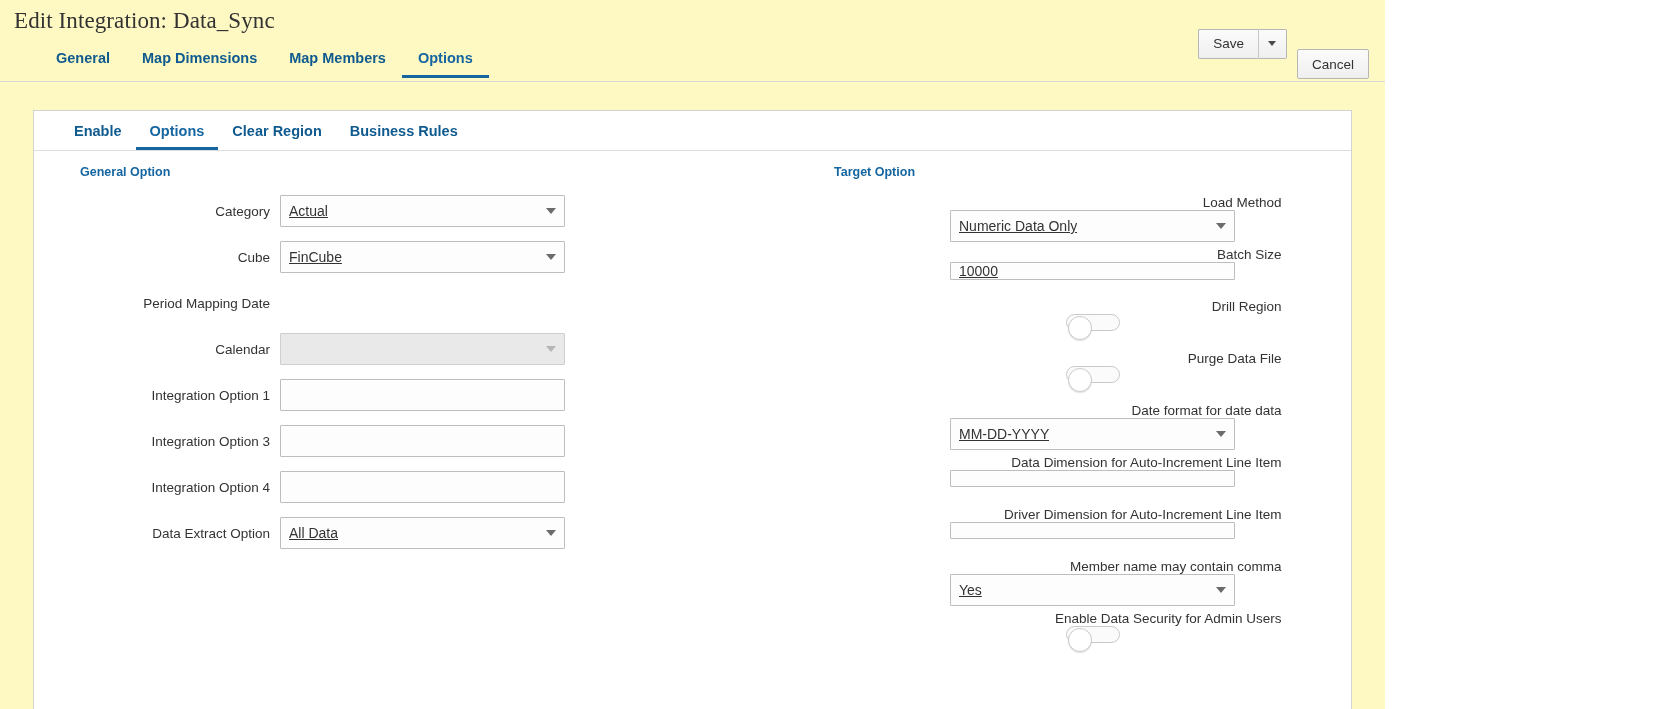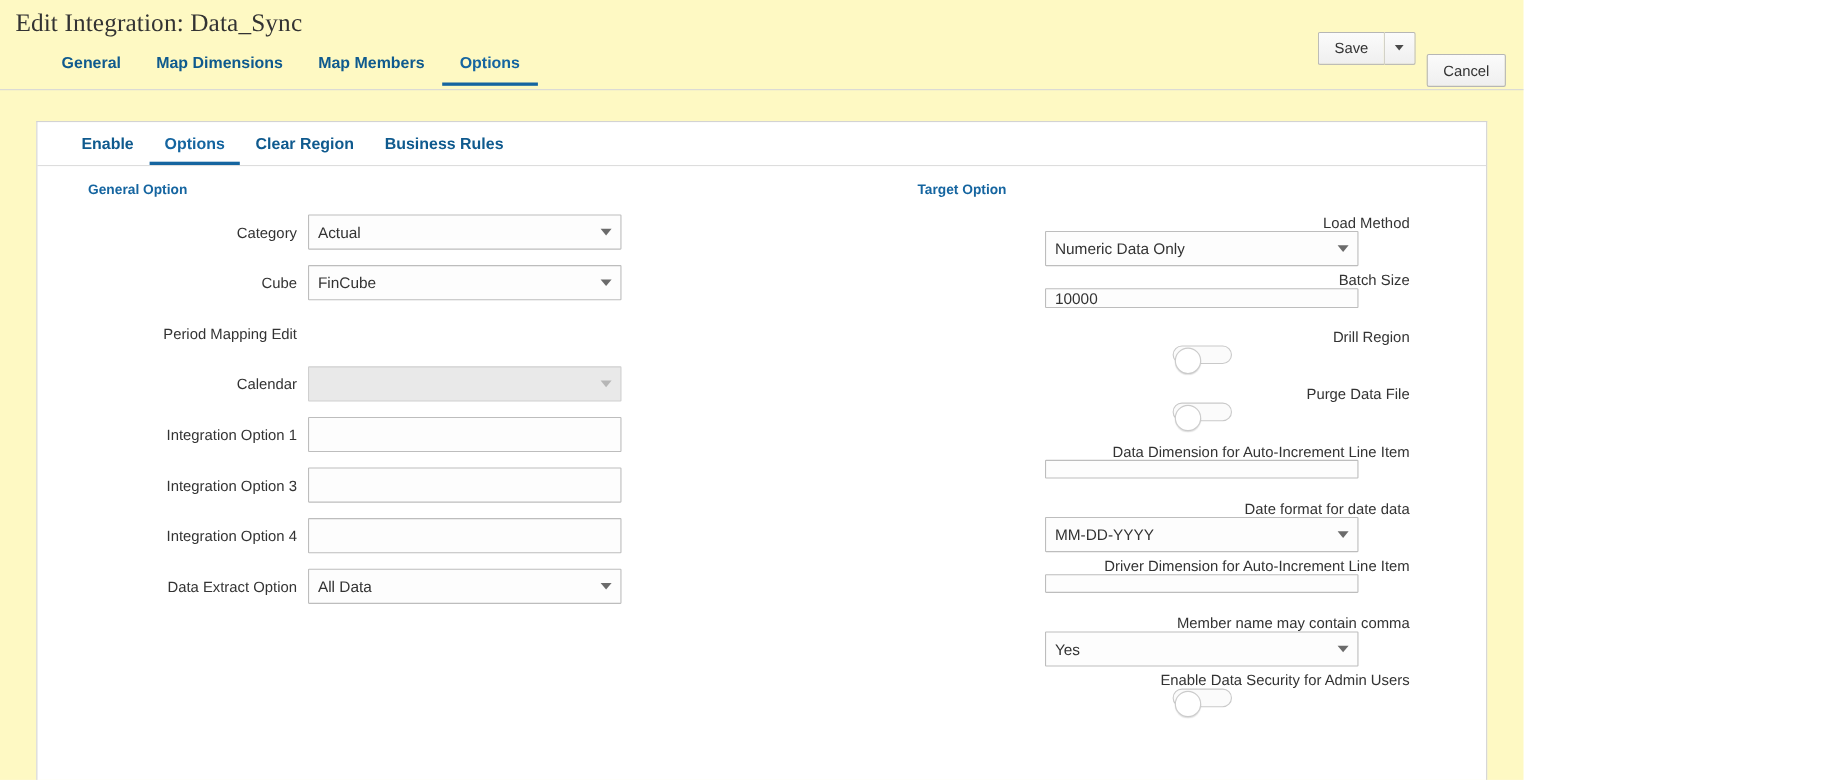--- a/index.html
+++ b/index.html
@@ -157,21 +157,21 @@
     align-items: center;
     padding: 0 8px;
     font-size: 14px;
     color: #333;
     border-radius: 1px;
   }
   .col-left .field { width: 285px; }
   .col-right .field { width: 285px; }
   .field.select { padding-right: 0; justify-content: space-between; }
   .field.disabled { background: #e9e9e9; border-color: #cfcfcf; color: #9a9a9a; }
-  .field-text { overflow: hidden; text-overflow: ellipsis; white-space: nowrap; }
+  .field-text { overflow: hidden; text-overflow: ellipsis; white-space: nowrap; text-decoration: underline; }
   .select-arrow {
     width: 26px; height: 30px;
     display: flex; align-items: center; justify-content: center;
   }
   .arrow-glyph {
     width: 0; height: 0;
     border-left: 5px solid transparent;
     border-right: 5px solid transparent;
     border-top: 6px solid #6b6b6b;
   }
@@ -249,21 +249,21 @@
           <div class="row-label">Cube</div>
           <div class="field select">
             <span class="field-text">FinCube</span>
             <span class="select-arrow">
                 <span class="arrow-glyph"></span>
               </span>
           </div>
         </div>
 
         <div class="row">
-          <div class="row-label">Period Mapping Edit</div>
+          <div class="row-label">Period Mapping Date</div>
         </div>
 
         <div class="row">
           <div class="row-label">Calendar</div>
           <div class="field select disabled">
             <span class="field-text"></span>
             <span class="select-arrow">
                 <span class="arrow-glyph"></span>
               </span>
           </div>
@@ -330,33 +330,33 @@
         </div>
 
         <div class="row tall">
           <div class="row-label">Purge Data File</div>
           <div class="toggle">
             <span class="knob"></span>
           </div>
         </div>
 
         <div class="row tall">
+          <div class="row-label">Date format for date data</div>
+          <div class="field select">
+            <span class="field-text">MM-DD-YYYY</span>
+            <span class="select-arrow">
+                <span class="arrow-glyph"></span>
+              </span>
+          </div>
+        </div>
+
+        <div class="row tall">
           <div class="row-label">Data Dimension for Auto-Increment Line Item</div>
           <div class="field">
             <span class="field-text"></span>
-          </div>
-        </div>
-
-        <div class="row tall">
-          <div class="row-label">Date format for date data</div>
-          <div class="field select">
-            <span class="field-text">MM-DD-YYYY</span>
-            <span class="select-arrow">
-                <span class="arrow-glyph"></span>
-              </span>
           </div>
         </div>
 
         <div class="row tall">
           <div class="row-label">Driver Dimension for Auto-Increment Line Item</div>
           <div class="field">
             <span class="field-text"></span>
           </div>
         </div>
 

